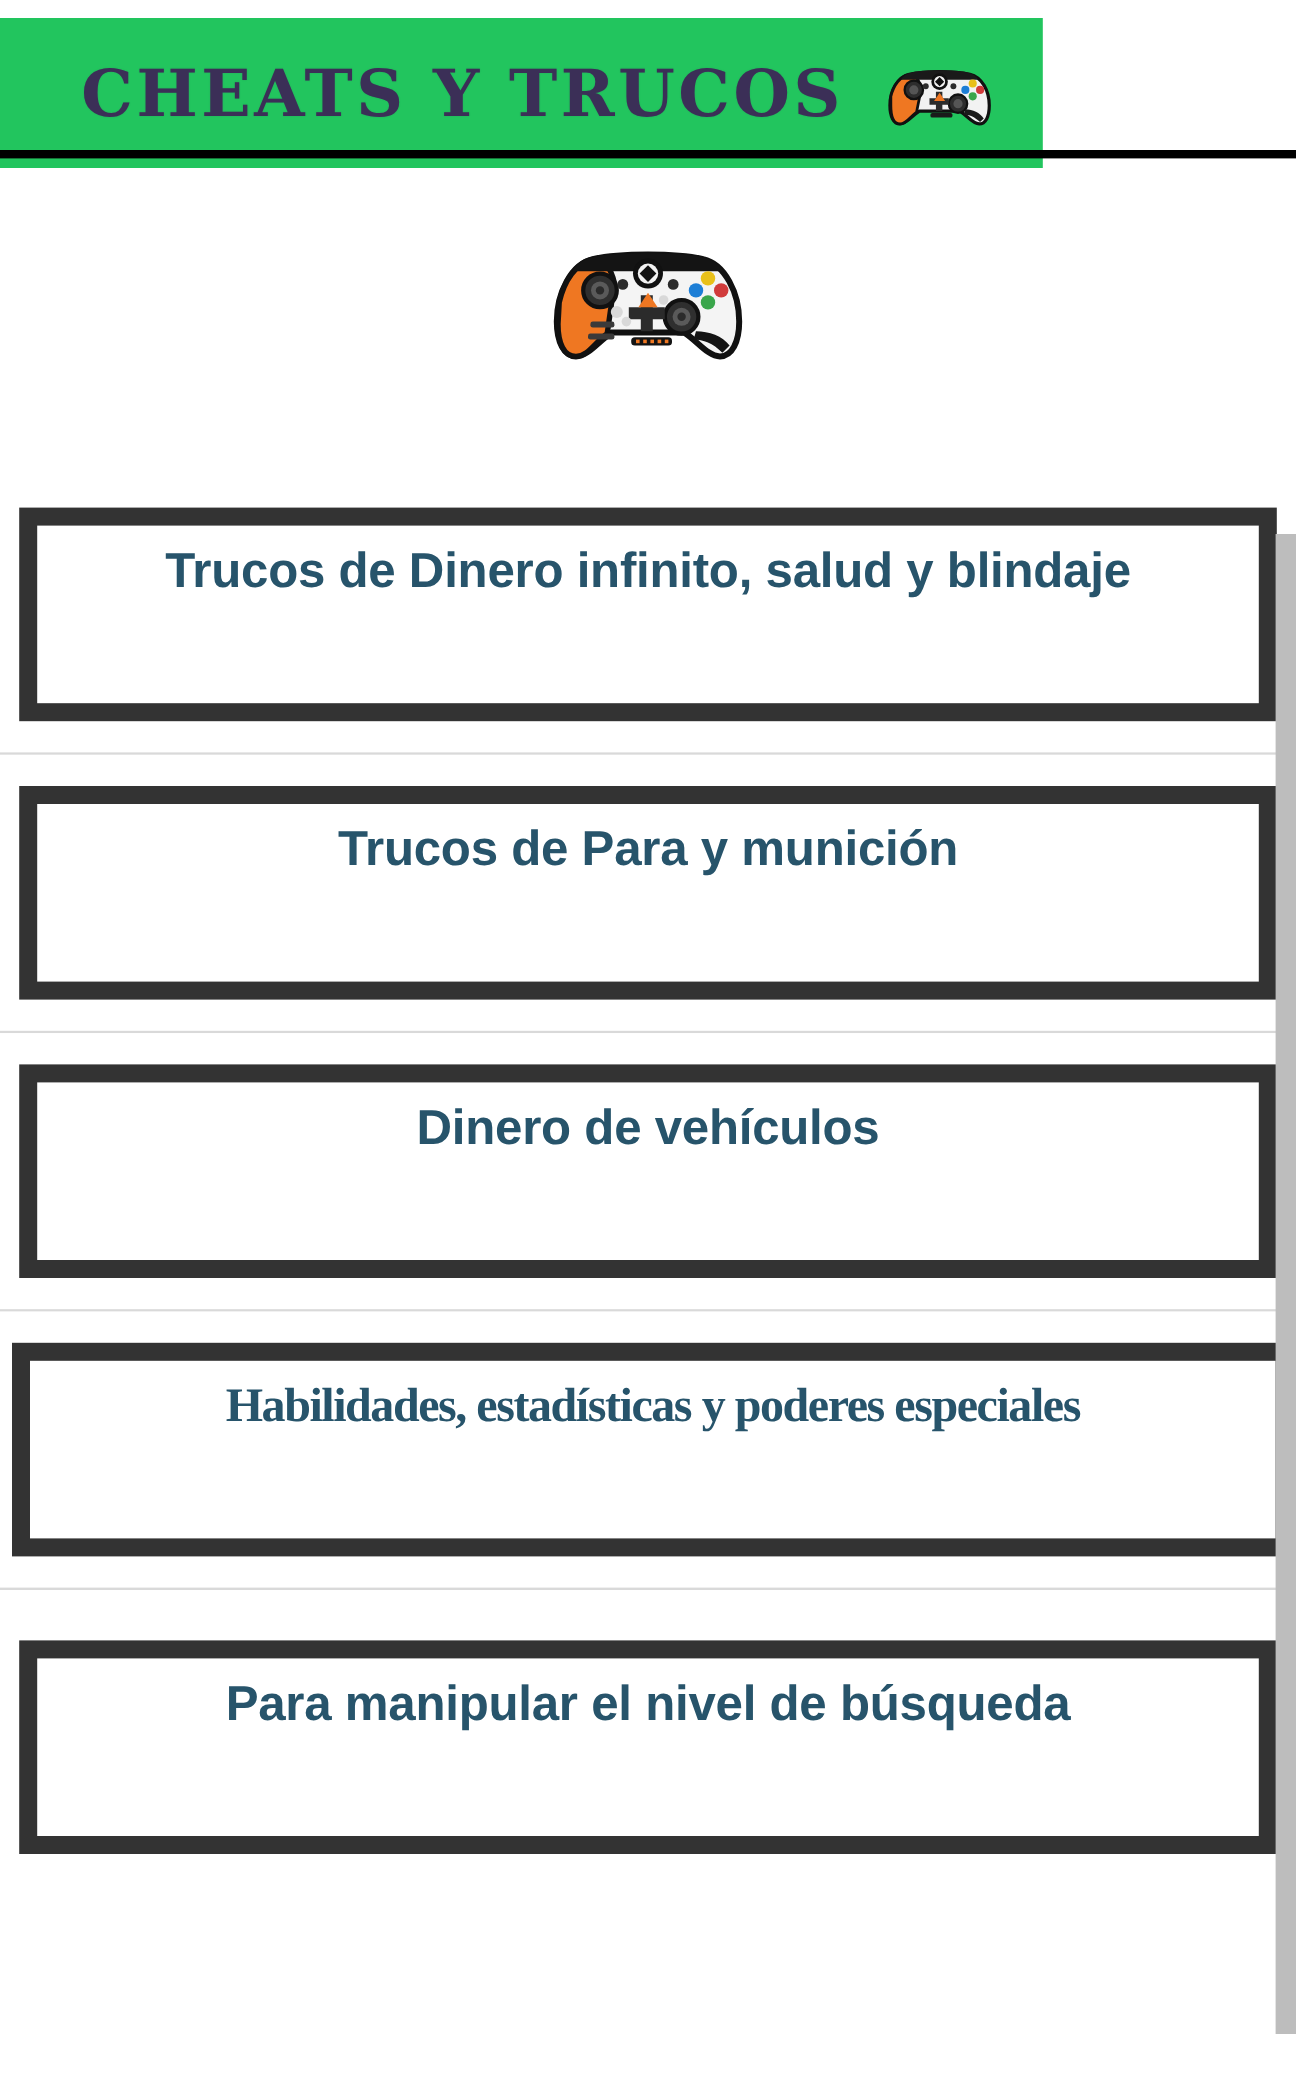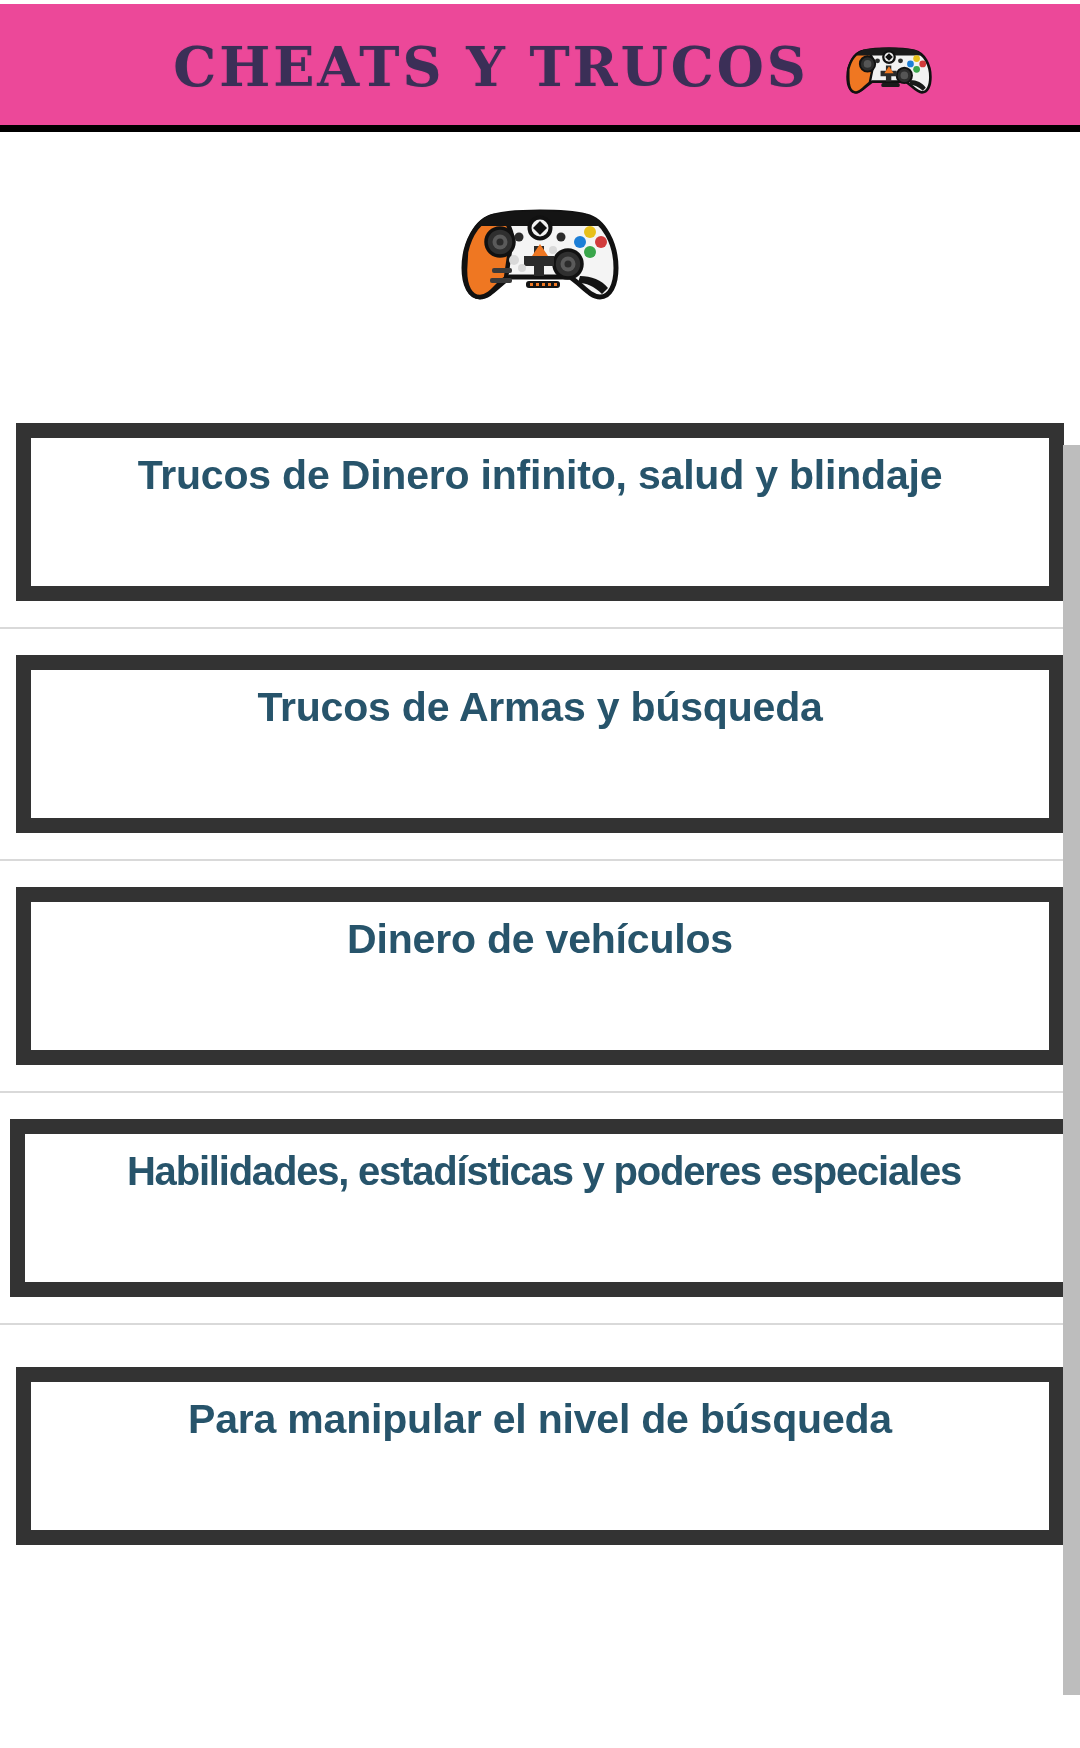--- a/index.html
+++ b/index.html
@@ -6,22 +6,22 @@
   body{
     width:1080px;height:1748px;
     background:#ffffff;
     font-family:"Liberation Sans",sans-serif;
     overflow:hidden;
     position:relative;
   }
 
   
   .appbar{
-    position:absolute;left:0;top:4px;width:1080px;height:125px;
-    background:#ec4899;
+    position:absolute;left:0;top:15px;width:869px;height:125px;
+    background:#22c55e;
     display:flex;align-items:center;justify-content:center;
   }
   .appbar-inner{
     display:flex;align-items:center;gap:34px;
     transform:translateX(14px);
   }
   .brand-title{
     font-family:"DejaVu Serif",serif;
     font-weight:700;
     font-size:54px;
@@ -65,21 +65,21 @@
     left:16px;right:16px;
     top:50%;transform:translateY(-50%);
     height:178px;
     background:#ffffff;
     border:15px solid #333333;
     box-sizing:border-box;
     display:block;
     text-align:center;
     cursor:pointer;
   }
-  .card.full{left:10px;right:2px;}
+  .card.full{left:10px;right:2px;font-family:Liberation Serif, serif;}
   .card-label{
     display:block;
     margin-top:14px;
     font-size:41px;
     font-weight:700;
     color:#27546b;
     line-height:1.15;
     letter-spacing:-.2px;
     white-space:nowrap;
   }
@@ -173,21 +173,21 @@
 <div class="list">
 
   <div class="slot h1">
     <div class="card">
       <span class="card-label">Trucos de Dinero infinito, salud y blindaje</span>
     </div>
   </div>
 
   <div class="slot h1">
     <div class="card">
-      <span class="card-label">Trucos de Armas y búsqueda</span>
+      <span class="card-label">Trucos de Para y munición</span>
     </div>
   </div>
 
   <div class="slot h1">
     <div class="card">
       <span class="card-label">Dinero de vehículos</span>
     </div>
   </div>
 
   <div class="slot h1">

